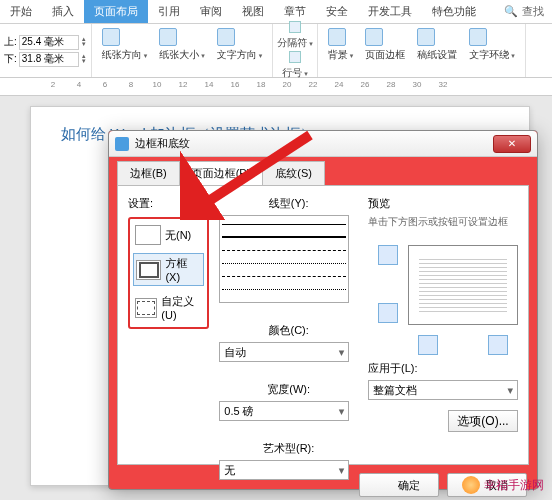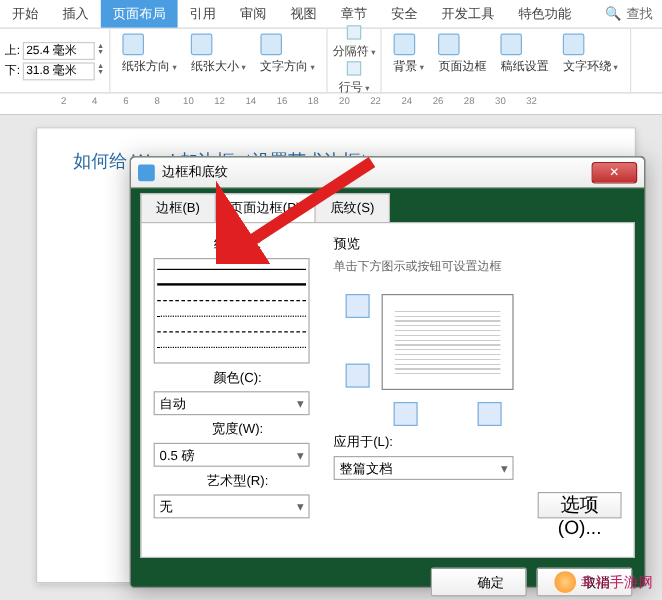--- a/index.html
+++ b/index.html
@@ -31,21 +31,21 @@
   .ruler { height: 18px; background: #fff; border-bottom: 1px solid #ccc; position: relative; font-size: 8px; color: #888; }
   .ruler-marks { position: absolute; left: 40px; right: 0; top: 2px; display: flex; }
   .ruler-num { width: 26px; text-align: center; }
   
   
   .doc-area { background: #e8e8e8; height: 404px; position: relative; padding: 10px 0 0 30px; }
   .page { background: #fff; width: 500px; height: 380px; border: 1px solid #ccc; box-shadow: 0 2px 6px rgba(0,0,0,0.15); position: relative; padding: 18px 30px; }
   .doc-title { font-size: 15px; color: #2a6aa8; font-weight: 500; }
   
   
-  .dialog { position: absolute; left: 108px; top: 130px; width: 430px; height: 360px; background: #14532d; border: 1px solid #888; box-shadow: 0 4px 20px rgba(0,0,0,0.3); border-radius: 4px; }
+  .dialog { position: absolute; left: 108px; top: 130px; width: 430px; height: 360px; background: #ef4444; border: 1px solid #888; box-shadow: 0 4px 20px rgba(0,0,0,0.3); border-radius: 4px; }
   .dlg-title { height: 26px; background: linear-gradient(#fdfdfd,#ececec); display: flex; align-items: center; padding: 0 6px; border-radius: 4px 4px 0 0; border-bottom: 1px solid #ccc; font-size: 11px; }
   .dlg-ico { width: 14px; height: 14px; background: #4a9de0; margin-right: 6px; border-radius: 2px; }
   .dlg-close { margin-left: auto; width: 38px; height: 18px; background: linear-gradient(#e07070,#c03030); border: 1px solid #a02020; border-radius: 3px; color: #fff; display: flex; align-items: center; justify-content: center; font-size: 10px; cursor: pointer; }
   
   .dlg-tabs { display: flex; padding: 4px 8px 0 8px; font-size: 11px; }
   .dlg-tab { padding: 4px 12px; border: 1px solid #bbb; border-bottom: none; background: #f0f0f0; cursor: pointer; margin-right: -1px; }
   .dlg-tab.active { background: #fff; position: relative; z-index: 2; }
   
   .dlg-body { background: #fff; margin: 0 8px 8px 8px; border: 1px solid #bbb; height: 280px; padding: 10px; display: flex; gap: 10px; font-size: 11px; position: relative; }
   
@@ -61,37 +61,37 @@
   
   .col-style { width: 140px; text-align: center; }
   .col-style h4, .col-preview h4, .field-label { font-size: 11px; font-weight: normal; margin-bottom: 4px; }
   .line-list { width: 130px; height: 88px; border: 1px solid #aaa; background: #fff; overflow: hidden; padding: 2px; }
   .ln { height: 13px; border-bottom: 1px solid transparent; display: flex; align-items: center; }
   .ln div { width: 100%; }
   .ln-solid div { border-top: 1px solid #000; }
   .ln-thick div { border-top: 2px solid #000; }
   .ln-dash div { border-top: 1px dashed #000; }
   .ln-dot div { border-top: 1px dotted #000; }
-  .field { margin-top: 4px; }
+  .field { margin-top: 20px; }
   .combo { width: 130px; height: 20px; border: 1px solid #aaa; background: #fff; display: flex; align-items: center; padding: 0 4px; font-size: 11px; cursor: pointer; }
   .combo::after { content: "▾"; margin-left: auto; color: #666; }
   
   .col-preview { flex: 1; }
   .prev-hint { font-size: 10px; color: #666; margin-bottom: 6px; }
   .prev-area { position: relative; height: 120px; }
   .prev-page { position: absolute; left: 40px; top: 10px; width: 110px; height: 80px; border: 1px solid #888; background: #fff; padding: 10px; }
   .prev-lines { height: 100%; background: repeating-linear-gradient(#fff, #fff 3px, #ccc 3px, #ccc 4px); }
   .edge-btn { position: absolute; width: 20px; height: 20px; border: 1px solid #7ab0dd; background: #dceafc; cursor: pointer; }
   .eb-t { left: 10px; top: 10px; }
   .eb-b { left: 10px; top: 68px; }
   .eb-l { left: 50px; top: 100px; }
   .eb-r { left: 120px; top: 100px; }
   
   .apply-row { margin-top: 6px; }
-  .options-btn { margin-top: 10px; width: 70px; height: 22px; border: 1px solid #aaa; background: linear-gradient(#fff,#eee); font-size: 16px; float: right; cursor: pointer; }
+  .options-btn { margin-top: 10px; width: 70px; height: 22px; border: 1px solid #aaa; background: linear-gradient(#fff,#eee); font-size: 12px; float: right; cursor: pointer; }
   
   .dlg-foot { display: flex; justify-content: flex-end; gap: 8px; padding: 0 10px 8px 0; }
   .dlg-foot button { width: 80px; height: 24px; border: 1px solid #aaa; background: linear-gradient(#fff,#eee); font-size: 11px; border-radius: 2px; cursor: pointer; padding-left: 20px; }
   
   
   .red-arrow { position: absolute; left: 180px; top: 130px; width: 140px; height: 90px; pointer-events: none; z-index: 10; }
   
   
   .watermark { position: absolute; right: 8px; bottom: 6px; display: flex; align-items: center; gap: 4px; font-size: 12px; color: #be185d; z-index: 20; }
   .wm-ico { width: 18px; height: 18px; background: radial-gradient(#ffd080,#ff9020); border-radius: 50%; }
@@ -209,20 +209,37 @@
         <span>✕</span>
       </div>
   </div>
   <div class="dlg-tabs">
     <div class="dlg-tab">边框(B)</div>
     <div class="dlg-tab active">页面边框(P)</div>
     <div class="dlg-tab">底纹(S)</div>
   </div>
   <div class="dlg-body">
 
+    <div class="col-settings">
+      <h4>设置:</h4>
+      <div class="setting-box">
+        <div class="setting-item">
+          <div class="set-ico none"></div>
+          <span>无(N)</span>
+        </div>
+        <div class="setting-item sel">
+          <div class="set-ico box"></div>
+          <span>方框(X)</span>
+        </div>
+        <div class="setting-item">
+          <div class="set-ico custom"></div>
+          <span>自定义(U)</span>
+        </div>
+      </div>
+    </div>
 
     <div class="col-style">
       <h4>线型(Y):</h4>
       <div class="line-list">
         <div class="ln ln-solid">
             <div></div>
           </div>
         <div class="ln ln-thick">
             <div></div>
           </div>

